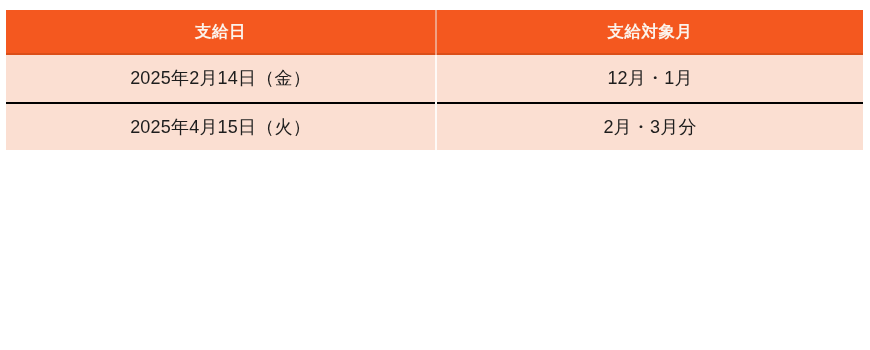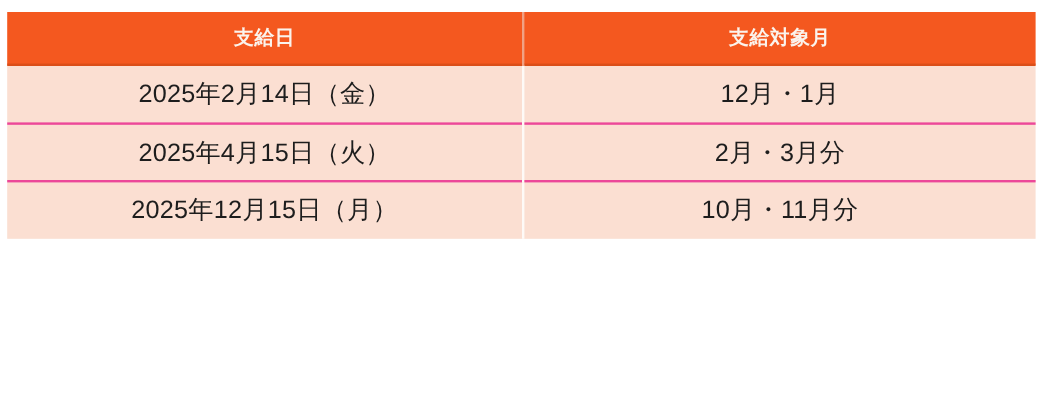--- a/index.html
+++ b/index.html
@@ -46,33 +46,33 @@
   .schedule-table thead th.th-date {
     border-right: 2px solid #F0A184;
   }
   .schedule-table thead tr {
     border-bottom: 2px solid #DB4E18;
   }
 
   .schedule-table tbody td {
     background: #FBDFD2;
     color: #1d1d1d;
-    font-size: 21px;
+    font-size: 18px;
     font-weight: normal;
     text-align: center;
     height: 46.5px;
     padding: 0;
     vertical-align: middle;
     letter-spacing: 0.2px;
   }
   .schedule-table tbody td.cell-date {
     border-right: 2px solid #FEFAF7;
   }
   .schedule-table tbody tr + tr td {
-    border-top: 2px solid #ec4899;
+    border-top: 2px solid #000000;
     text-align: center;
   }
 </style>
 </head>
 <body>
 
 <div class="page">
   <table class="schedule-table">
     <colgroup>
       <col class="col-date">
@@ -86,19 +86,15 @@
     </thead>
     <tbody>
       <tr>
         <td class="cell-date">2025年2月14日（金）</td>
         <td class="cell-months">12月・1月</td>
       </tr>
       <tr>
         <td class="cell-date">2025年4月15日（火）</td>
         <td class="cell-months">2月・3月分</td>
       </tr>
-      <tr>
-        <td class="cell-date">2025年12月15日（月）</td>
-        <td class="cell-months">10月・11月分</td>
-      </tr>
     </tbody>
   </table>
 </div>
 
 </body></html>

